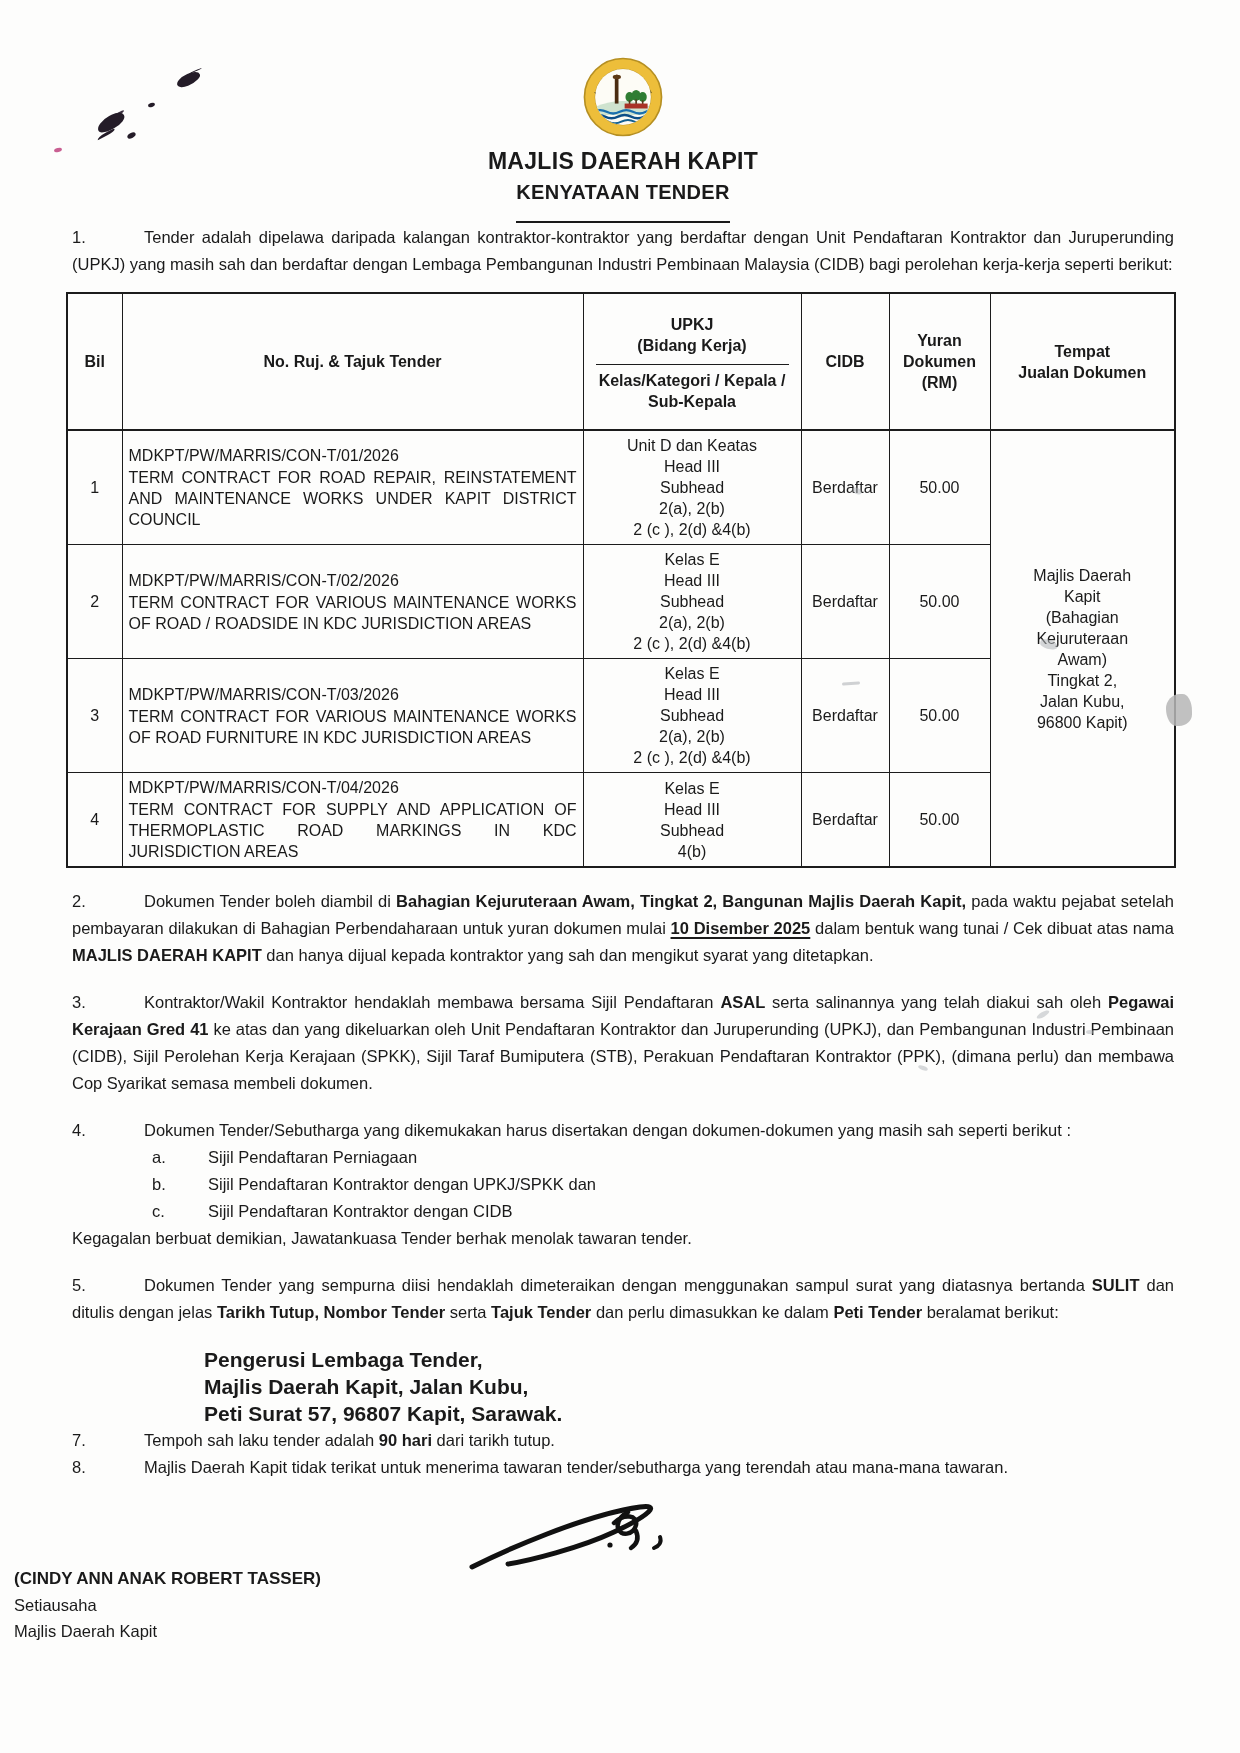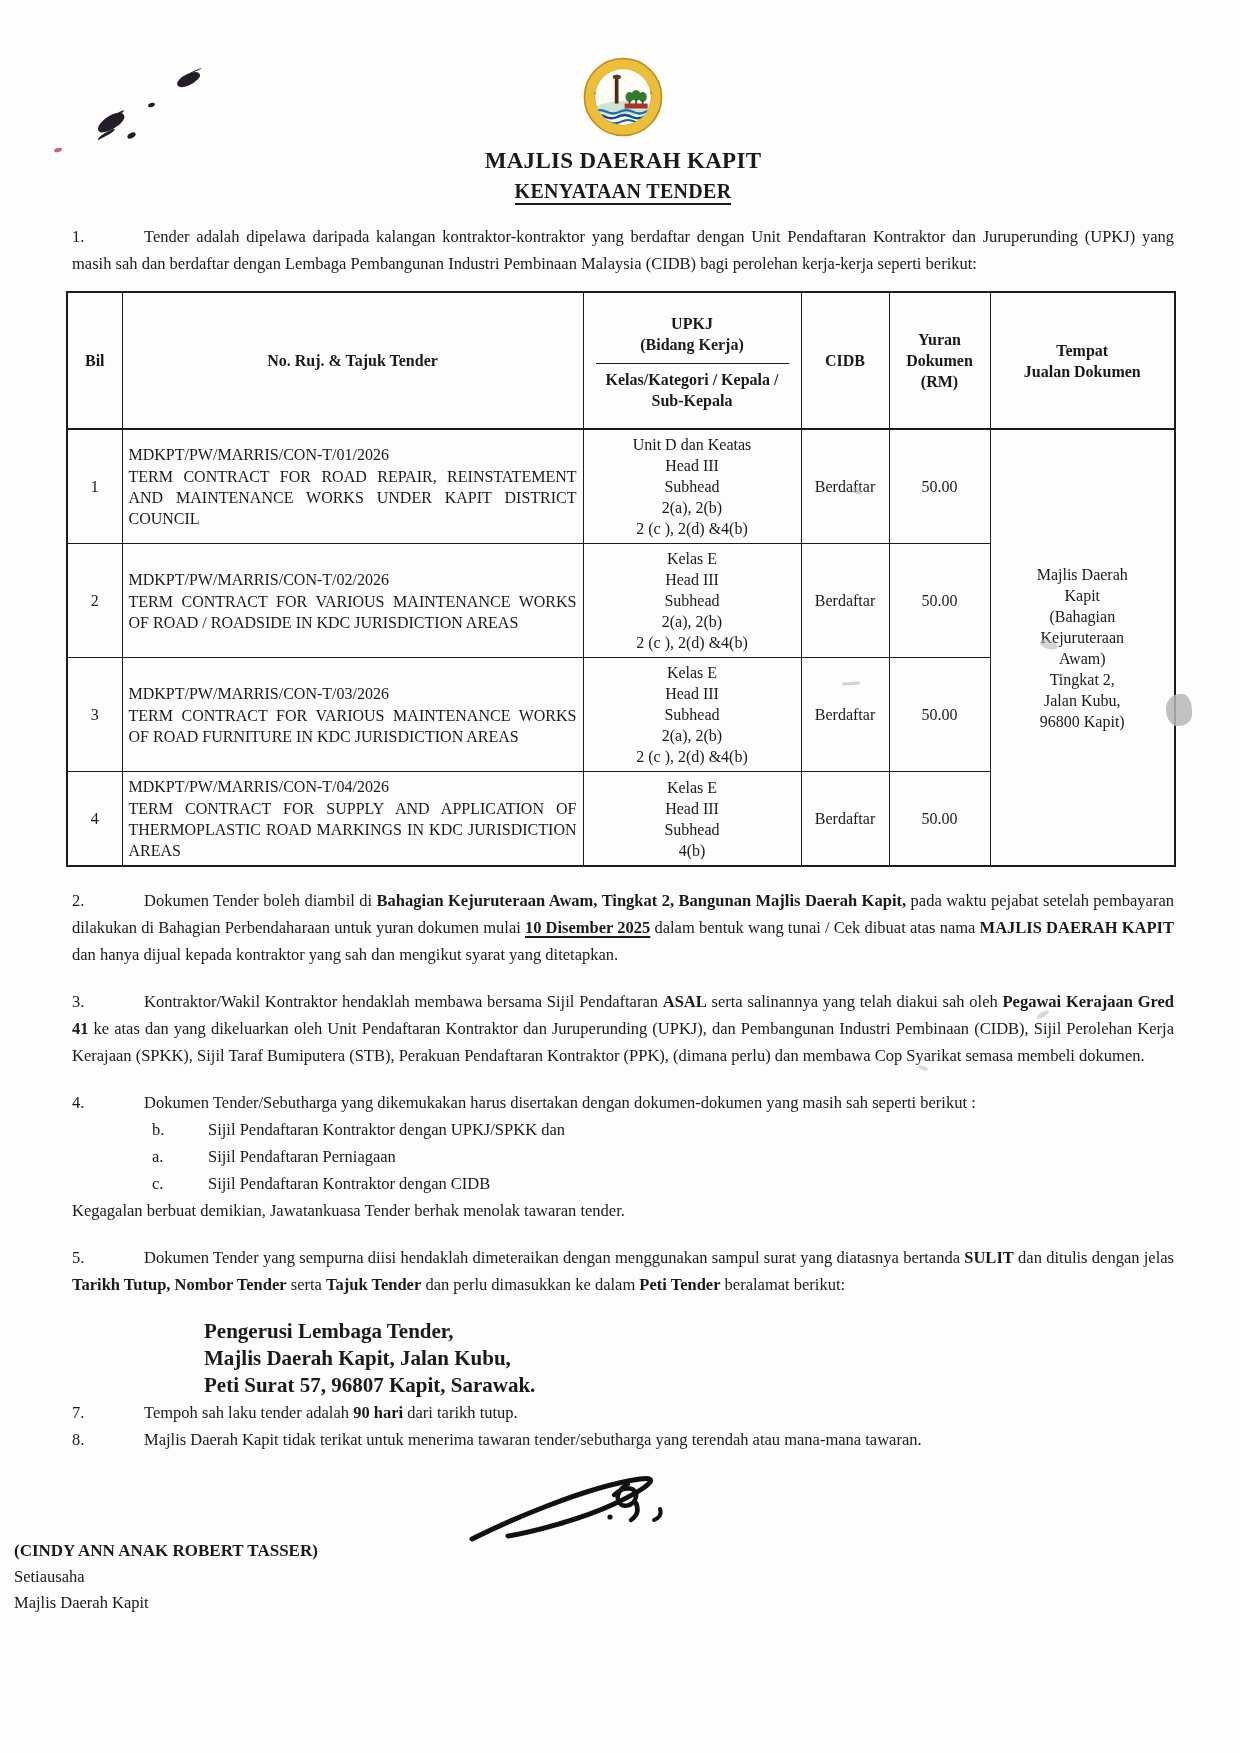--- a/index.html
+++ b/index.html
@@ -2,21 +2,21 @@
 <html><head>
 <meta charset="utf-8">
 <style>
   html,body{margin:0;padding:0;background:#ffffff;}
   .page{
     position:relative;
     width:1240px;height:1753px;
     box-sizing:border-box;
     padding:56px 66px 0 72px;
     background:#fdfdfc;
-    font-family:Liberation Serif, serif;
+    font-family:Liberation Sans, sans-serif;
     color:#1a1a1a;
     overflow:hidden;
   }
   
   .artifacts{position:absolute;inset:0;pointer-events:none;}
   .sm{position:absolute;background:#241c28;}
   .sm1{left:96px;top:116px;width:30px;height:13px;transform:rotate(-28deg);
        border-radius:60% 40% 55% 45%/70% 50% 60% 40%;
        box-shadow:-10px 8px 0 -5px #241c28,7px -4px 0 -5px #3a2f3f;}
   .sm2{left:176px;top:74px;width:25px;height:11px;transform:rotate(-24deg);
@@ -32,21 +32,21 @@
   .sg3{left:842px;top:682px;width:18px;height:3px;opacity:.6;border-radius:2px;transform:rotate(-4deg);}
   .sg4{left:852px;top:488px;width:10px;height:6px;opacity:.5;border-radius:50%;transform:rotate(25deg);}
   .sg5{left:1036px;top:1012px;width:14px;height:5px;opacity:.5;transform:rotate(-30deg);border-radius:50%;}
   .sg6{left:1086px;top:1030px;width:8px;height:4px;opacity:.5;border-radius:50%;}
   .sg7{left:918px;top:1066px;width:10px;height:4px;opacity:.5;transform:rotate(20deg);border-radius:50%;}
   
   .header{text-align:center;}
   .logo{display:block;margin:0 auto;}
   .org-name{font-size:23px;font-weight:700;letter-spacing:.3px;margin-top:10px;}
   .doc-title{font-size:20px;font-weight:700;margin-top:6px;}
-  .doc-title span{border-bottom:2.5px solid #1a1a1a;padding-bottom:1px;letter-spacing:.3px;}
+  .doc-title span{border-bottom:2.5px solid #1a1a1a;padding-bottom:18px;letter-spacing:.3px;}
   
   .para{font-size:16.5px;line-height:27px;text-align:justify;margin-top:20px;}
   .pnum{display:inline-block;width:72px;font-weight:400;}
   .b{font-weight:700;}
   .u{text-decoration:underline;text-decoration-thickness:2px;text-underline-offset:3px;}
   .list-block{margin-left:80px;}
   .list-item{font-size:16.5px;line-height:27px;}
   .li-label{display:inline-block;width:56px;}
   .p4-footer{font-size:16.5px;line-height:27px;margin-top:0;}
   .address{margin-top:20px;margin-left:132px;font-weight:700;font-size:21px;line-height:27px;}
@@ -245,22 +245,22 @@
         </tr>
       </tbody>
   </table>
 
   <div class="para"><span class="pnum">2.</span><span><span>Dokumen Tender boleh diambil di </span><span class="b">Bahagian Kejuruteraan Awam, Tingkat 2, Bangunan Majlis Daerah Kapit,</span><span> pada waktu pejabat setelah pembayaran dilakukan di Bahagian Perbendaharaan untuk yuran dokumen mulai </span><span class="b u">10 Disember 2025</span><span> dalam bentuk wang tunai / Cek dibuat atas nama </span><span class="b">MAJLIS DAERAH KAPIT</span><span> dan hanya dijual kepada kontraktor yang sah dan mengikut syarat yang ditetapkan.</span></span></div>
 
   <div class="para"><span class="pnum">3.</span><span><span>Kontraktor/Wakil Kontraktor hendaklah membawa bersama Sijil Pendaftaran </span><span class="b">ASAL</span><span> serta salinannya yang telah diakui sah oleh </span><span class="b">Pegawai Kerajaan Gred 41</span><span> ke atas dan yang dikeluarkan oleh Unit Pendaftaran Kontraktor dan Juruperunding (UPKJ), dan Pembangunan Industri Pembinaan (CIDB), Sijil Perolehan Kerja Kerajaan (SPKK), Sijil Taraf Bumiputera (STB), Perakuan Pendaftaran Kontraktor (PPK), (dimana perlu) dan membawa Cop Syarikat semasa membeli dokumen.</span></span></div>
 
   <div class="para"><span class="pnum">4.</span><span><span>Dokumen Tender/Sebutharga  yang dikemukakan harus disertakan dengan dokumen-dokumen yang masih sah seperti berikut :</span></span></div>
   <div class="list-block">
+      <div class="list-item"><span class="li-label">a.</span><span>Sijil Pendaftaran Perniagaan</span></div>
       <div class="list-item"><span class="li-label">b.</span><span>Sijil Pendaftaran Kontraktor dengan UPKJ/SPKK dan</span></div>
-      <div class="list-item"><span class="li-label">a.</span><span>Sijil Pendaftaran Perniagaan</span></div>
       <div class="list-item"><span class="li-label">c.</span><span>Sijil Pendaftaran Kontraktor dengan CIDB</span></div>
     </div>
   <div class="p4-footer">Kegagalan berbuat demikian, Jawatankuasa Tender berhak menolak tawaran tender.</div>
 
   <div class="para"><span class="pnum">5.</span><span><span>Dokumen Tender yang sempurna diisi hendaklah dimeteraikan dengan menggunakan sampul surat yang diatasnya bertanda </span><span class="b">SULIT</span><span> dan ditulis dengan jelas </span><span class="b">Tarikh Tutup, Nombor Tender</span><span> serta </span><span class="b">Tajuk Tender</span><span> dan perlu dimasukkan ke dalam </span><span class="b">Peti Tender</span><span> beralamat berikut:</span></span></div>
 
   <div class="address">
       <div>Pengerusi Lembaga Tender,</div>
       <div>Majlis Daerah Kapit, Jalan Kubu,</div>
       <div>Peti Surat 57, 96807 Kapit, Sarawak.</div>

